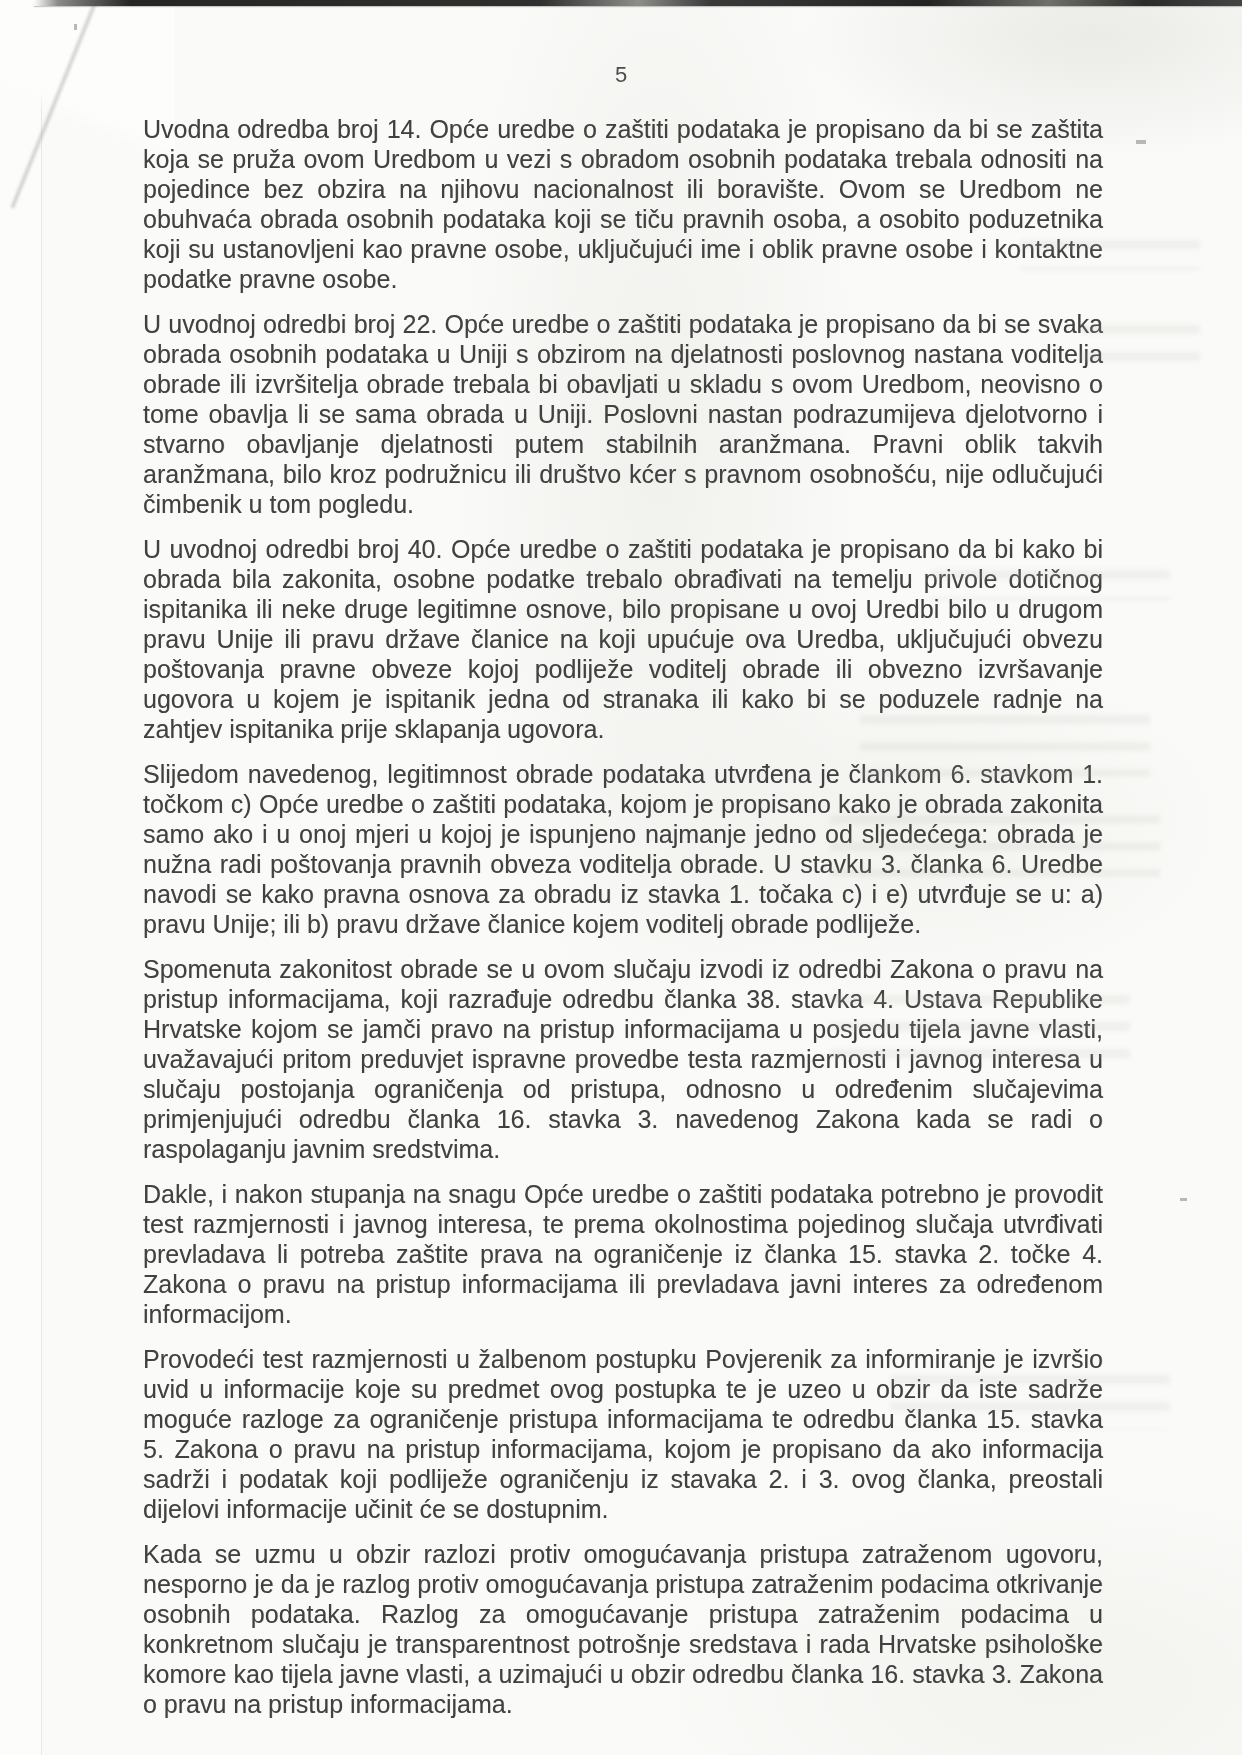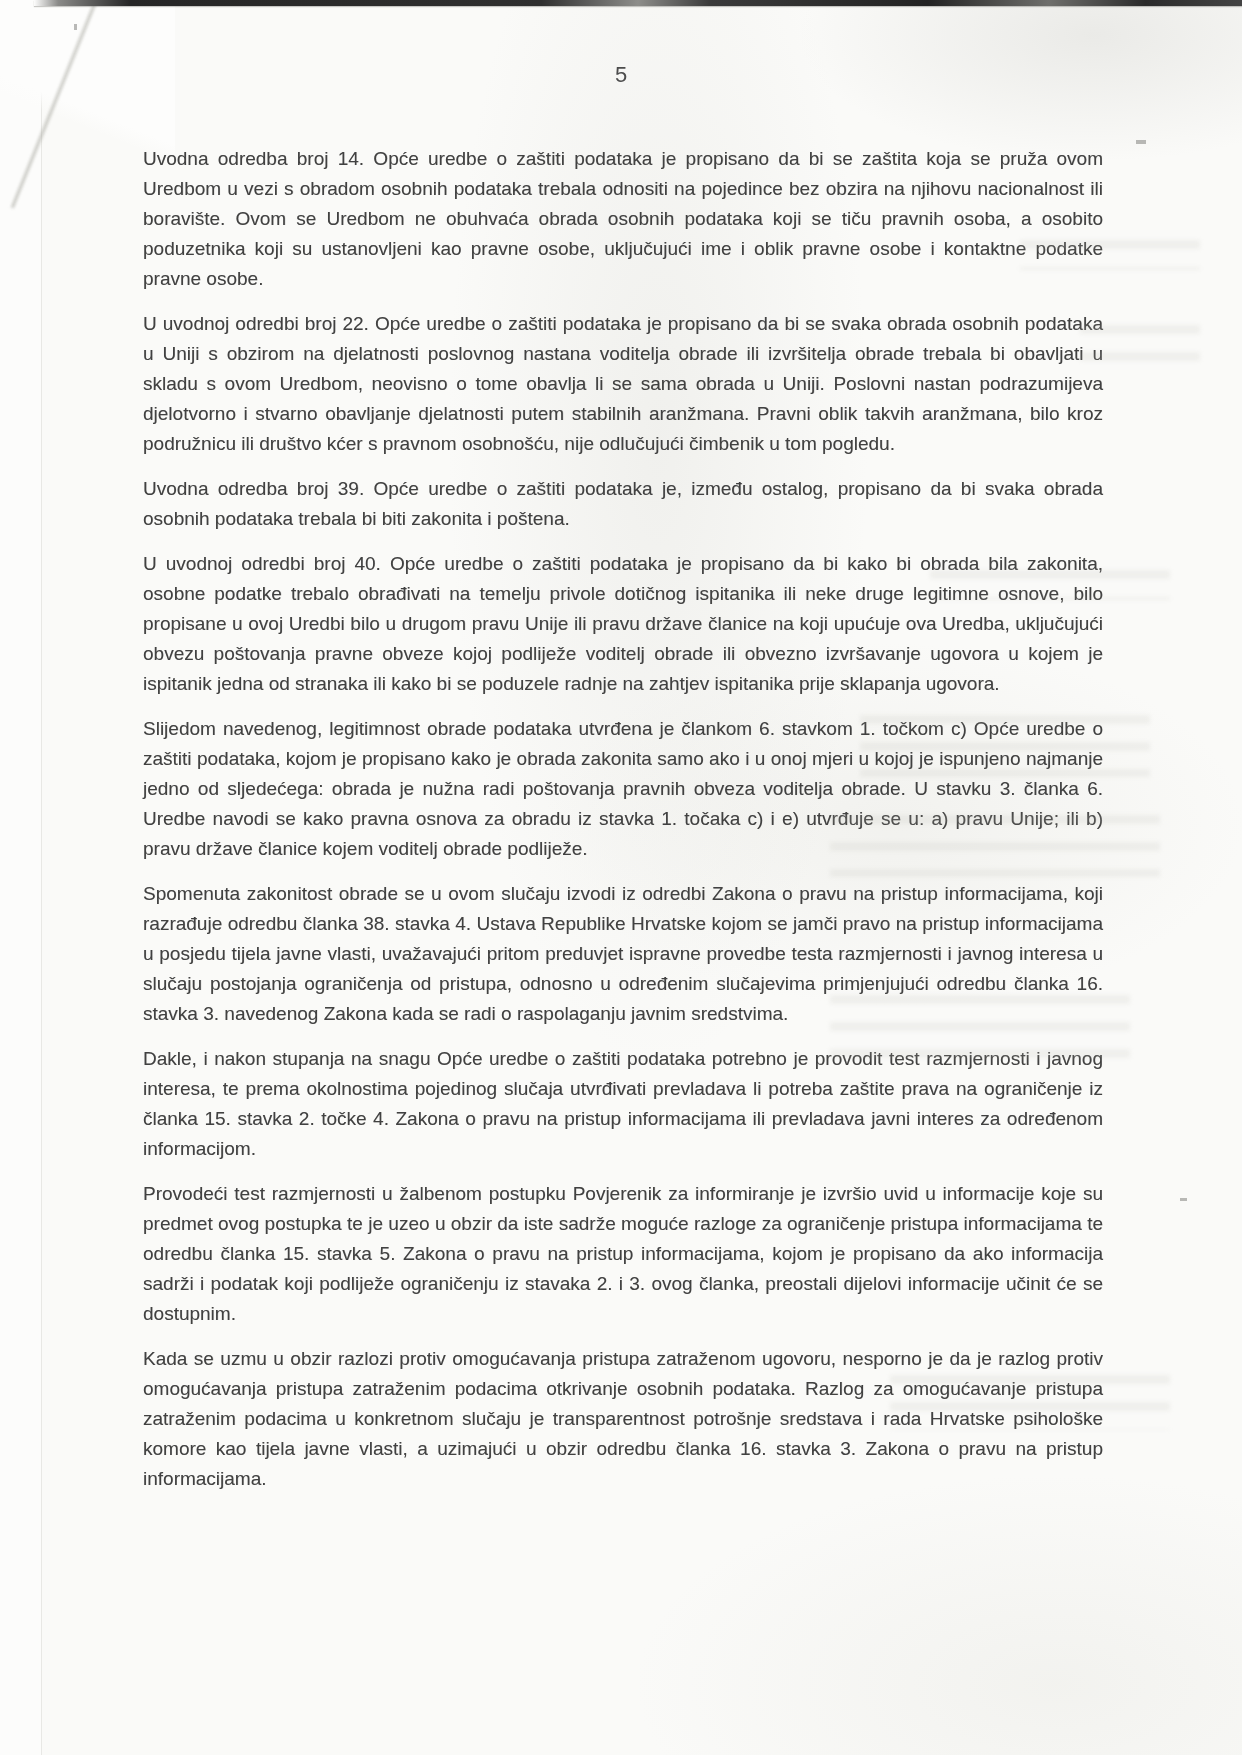--- a/index.html
+++ b/index.html
@@ -82,23 +82,23 @@
     top: 62px;
     left: 0;
     width: 1242px;
     text-align: center;
     font-size: 22px;
     color: #4c4c4c;
   }
   .content {
     position: absolute;
     left: 143px;
-    top: 144px;
+    top: 114px;
     width: 960px;
-    font-size: 19px;
+    font-size: 25px;
     line-height: 30px;
     color: #414141;
     text-shadow: 0.3px 0.3px 0.6px rgba(75,75,75,0.30);
   }
   .content p {
     margin: 0 0 15px 0;
     text-align: justify;
   }
   .bleed {
     position: absolute;
@@ -118,21 +118,20 @@
   <div class="left-strip"></div>
   <div class="corner-lighten"></div>
   <div class="fold-line"></div>
   <div class="top-edge"></div>
 
   <div class="page-number">5</div>
 
   <div class="content">
     <p>Uvodna odredba broj 14. Opće uredbe o zaštiti podataka je propisano da bi se zaštita koja se pruža ovom Uredbom u vezi s obradom osobnih podataka trebala odnositi na pojedince bez obzira na njihovu nacionalnost ili boravište. Ovom se Uredbom ne obuhvaća obrada osobnih podataka koji se tiču pravnih osoba, a osobito poduzetnika koji su ustanovljeni kao pravne osobe, uključujući ime i oblik pravne osobe i kontaktne podatke pravne osobe.</p>
     <p>U uvodnoj odredbi broj 22. Opće uredbe o zaštiti podataka je propisano da bi se svaka obrada osobnih podataka u Uniji s obzirom na djelatnosti poslovnog nastana voditelja obrade ili izvršitelja obrade trebala bi obavljati u skladu s ovom Uredbom, neovisno o tome obavlja li se sama obrada u Uniji. Poslovni nastan podrazumijeva djelotvorno i stvarno obavljanje djelatnosti putem stabilnih aranžmana. Pravni oblik takvih aranžmana, bilo kroz podružnicu ili društvo kćer s pravnom osobnošću, nije odlučujući čimbenik u tom pogledu.</p>
-    <p>Uvodna odredba broj 39. Opće uredbe o zaštiti podataka je, između ostalog, propisano da bi svaka obrada osobnih podataka trebala bi biti zakonita i poštena.</p>
     <p>U uvodnoj odredbi broj 40. Opće uredbe o zaštiti podataka je propisano da bi kako bi obrada bila zakonita, osobne podatke trebalo obrađivati na temelju privole dotičnog ispitanika ili neke druge legitimne osnove, bilo propisane u ovoj Uredbi bilo u drugom pravu Unije ili pravu države članice na koji upućuje ova Uredba, uključujući obvezu poštovanja pravne obveze kojoj podliježe voditelj obrade ili obvezno izvršavanje ugovora u kojem je ispitanik jedna od stranaka ili kako bi se poduzele radnje na zahtjev ispitanika prije sklapanja ugovora.</p>
     <p>Slijedom navedenog, legitimnost obrade podataka utvrđena je člankom 6. stavkom 1. točkom c) Opće uredbe o zaštiti podataka, kojom je propisano kako je obrada zakonita samo ako i u onoj mjeri u kojoj je ispunjeno najmanje jedno od sljedećega: obrada je nužna radi poštovanja pravnih obveza voditelja obrade. U stavku 3. članka 6. Uredbe navodi se kako pravna osnova za obradu iz stavka 1. točaka c) i e) utvrđuje se u: a) pravu Unije; ili b) pravu države članice kojem voditelj obrade podliježe.</p>
     <p>Spomenuta zakonitost obrade se u ovom slučaju izvodi iz odredbi Zakona o pravu na pristup informacijama, koji razrađuje odredbu članka 38. stavka 4. Ustava Republike Hrvatske kojom se jamči pravo na pristup informacijama u posjedu tijela javne vlasti, uvažavajući pritom preduvjet ispravne provedbe testa razmjernosti i javnog interesa u slučaju postojanja ograničenja od pristupa, odnosno u određenim slučajevima primjenjujući odredbu članka 16. stavka 3. navedenog Zakona kada se radi o raspolaganju javnim sredstvima.</p>
     <p>Dakle, i nakon stupanja na snagu Opće uredbe o zaštiti podataka potrebno je provodit test razmjernosti i javnog interesa, te prema okolnostima pojedinog slučaja utvrđivati prevladava li potreba zaštite prava na ograničenje iz članka 15. stavka 2. točke 4. Zakona o pravu na pristup informacijama ili prevladava javni interes za određenom informacijom.</p>
     <p>Provodeći test razmjernosti u žalbenom postupku Povjerenik za informiranje je izvršio uvid u informacije koje su predmet ovog postupka te je uzeo u obzir da iste sadrže moguće razloge za ograničenje pristupa informacijama te odredbu članka 15. stavka 5. Zakona o pravu na pristup informacijama, kojom je propisano da ako informacija sadrži i podatak koji podliježe ograničenju iz stavaka 2. i 3. ovog članka, preostali dijelovi informacije učinit će se dostupnim.</p>
     <p>Kada se uzmu u obzir razlozi protiv omogućavanja pristupa zatraženom ugovoru, nesporno je da je razlog protiv omogućavanja pristupa zatraženim podacima otkrivanje osobnih podataka. Razlog za omogućavanje pristupa zatraženim podacima u konkretnom slučaju je transparentnost potrošnje sredstava i rada Hrvatske psihološke komore kao tijela javne vlasti, a uzimajući u obzir odredbu članka 16. stavka 3. Zakona o pravu na pristup informacijama.</p>
   </div>
 
   <div class="bleed" style="left:1020px; top:240px;  width:180px; height:30px;"></div>
   <div class="bleed" style="left:1080px; top:325px;  width:120px; height:48px;"></div>

